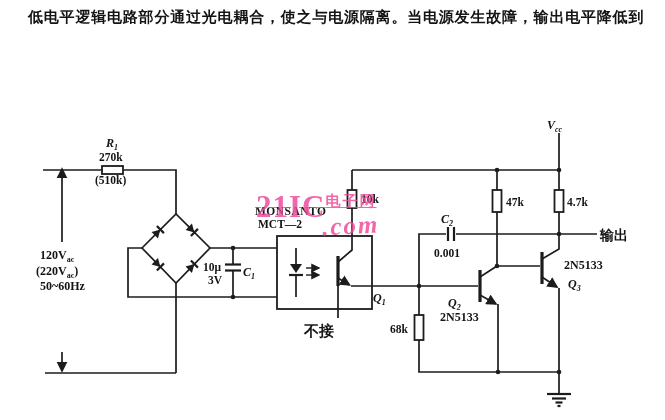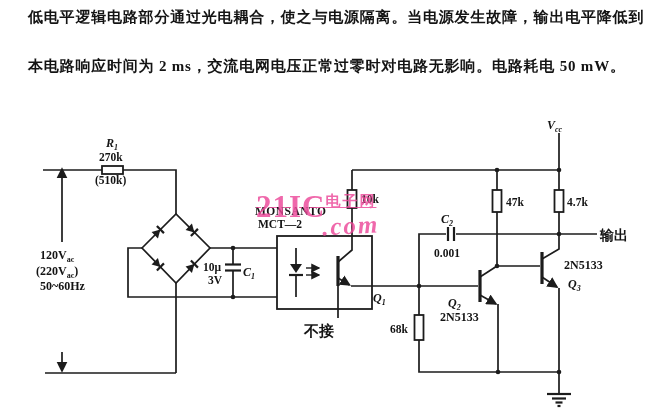--- a/index.html
+++ b/index.html
@@ -49,21 +49,20 @@
     transform:rotate(-3deg);
     letter-spacing:2px;
   }
 </style>
 </head>
 <body>
 
 <div class="page">
 
   <div class="desc-line" style="left:28px;top:8px">低电平逻辑电路部分通过光电耦合，使之与电源隔离。当电源发生故障，输出电平降低到</div>
-  <div class="desc-line" style="left:28px;top:57px">本电路响应时间为 2 ms，交流电网电压正常过零时对电路无影响。电路耗电 50 mW。</div>
 
   <svg class="schematic-svg" width="665" height="420" viewBox="0 0 665 420">
     <defs>
       <marker id="arr" viewBox="0 0 10 10" refX="8.5" refY="5" markerWidth="6.5" markerHeight="6.5" orient="auto">
         <path d="M0,0 L10,5 L0,10 z" fill="#1c1c1c"></path>
       </marker>
     </defs>
 
     <g>
       <line class="wire" x1="62" y1="242" x2="62" y2="169" marker-end="url(#arr)"></line>

